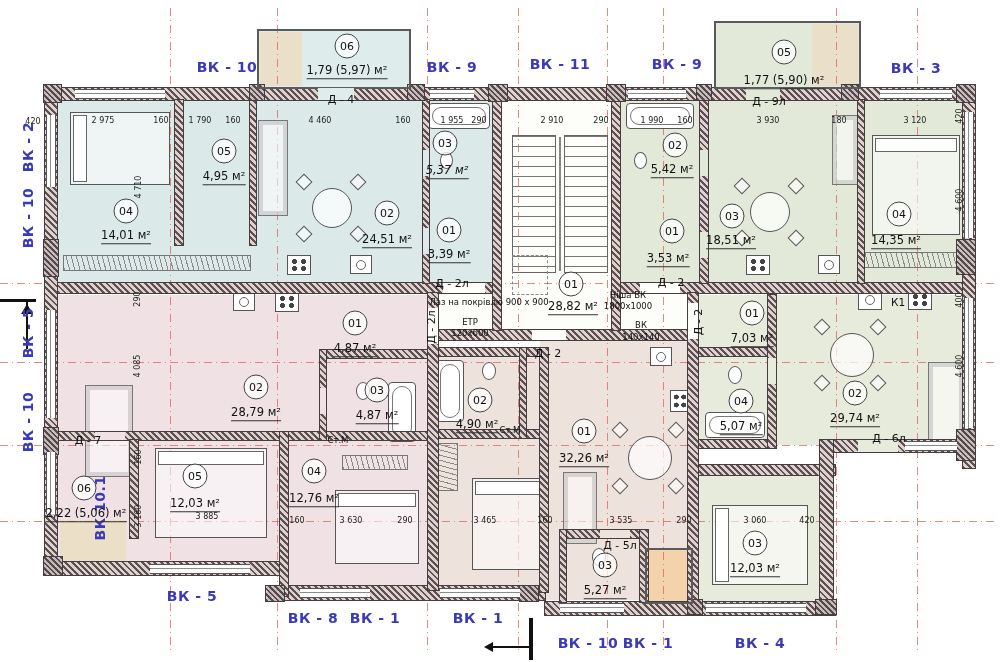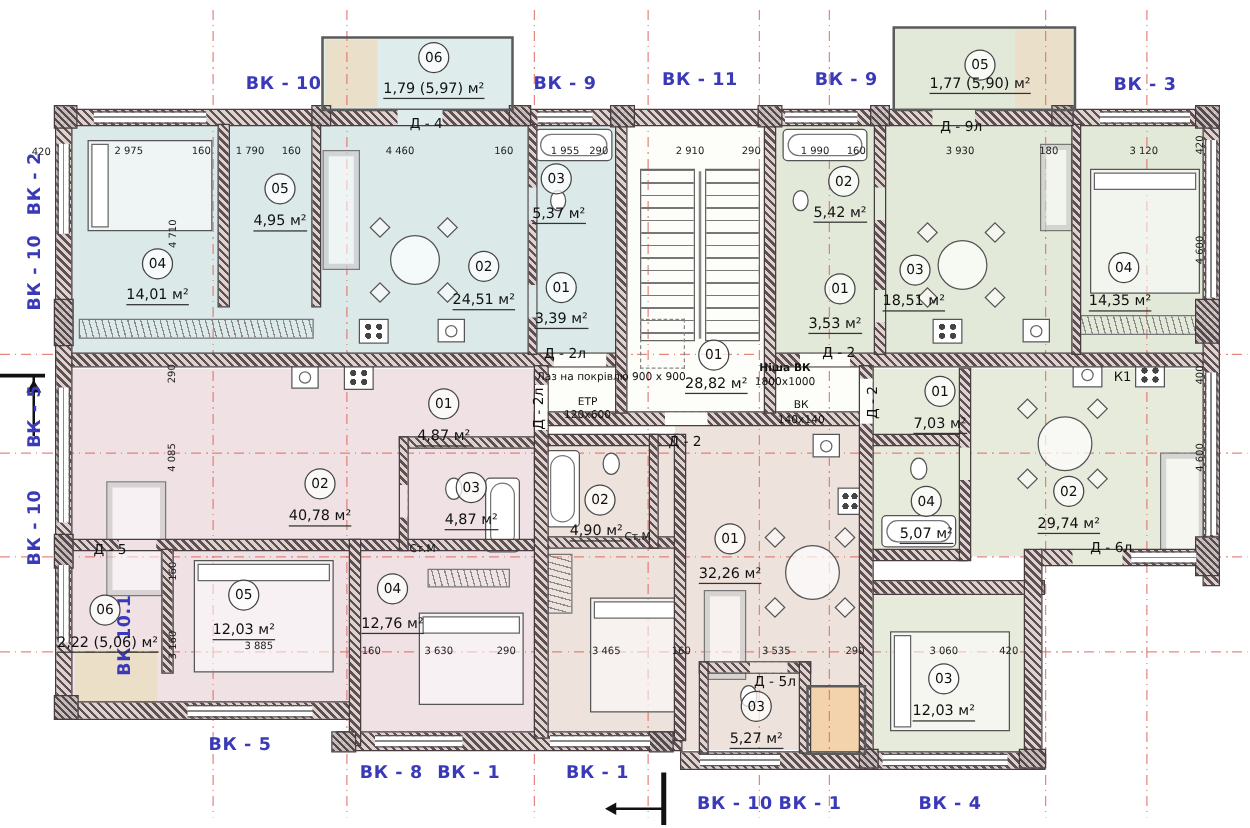--- a/index.html
+++ b/index.html
@@ -277,43 +277,43 @@
       <div class="lb bk" style="left: 192px; top: 596px;">ВК - 5</div>
       <div class="lb bk" style="left: 313px; top: 618px;">ВК - 8</div>
       <div class="lb bk" style="left: 375px; top: 618px;">ВК - 1</div>
       <div class="lb bk" style="left: 478px; top: 618px;">ВК - 1</div>
       <div class="lb bk" style="left: 588px; top: 643px;">ВК - 10</div>
       <div class="lb bk" style="left: 648px; top: 643px;">ВК - 1</div>
       <div class="lb bk" style="left: 760px; top: 643px;">ВК - 4</div>
       <div class="lb rnum" style="left: 347px; top: 46px;">06</div>
       <div class="lb area" style="left: 347px; top: 72px;">1,79 (5,97) м²</div>
       <div class="lb rnum" style="left: 784px; top: 52px;">05</div>
-      <div class="lb area" style="left: 784px; top: 68px;">1,77 (5,90) м²</div>
+      <div class="lb area" style="left: 784px; top: 82px;">1,77 (5,90) м²</div>
       <div class="lb rnum" style="left: 126px; top: 211px;">04</div>
       <div class="lb area" style="left: 126px; top: 237px;">14,01 м²</div>
       <div class="lb rnum" style="left: 224px; top: 151px;">05</div>
       <div class="lb area" style="left: 224px; top: 178px;">4,95 м²</div>
       <div class="lb rnum" style="left: 387px; top: 213px;">02</div>
       <div class="lb area" style="left: 387px; top: 241px;">24,51 м²</div>
       <div class="lb rnum" style="left: 445px; top: 143px;">03</div>
-      <div class="lb area" style="left: 447px; top: 172px;">5,37 м²</div>
+      <div class="lb area" style="left: 447px; top: 172px; font-style: italic;">5,37 м²</div>
       <div class="lb rnum" style="left: 449px; top: 230px;">01</div>
       <div class="lb area" style="left: 449px; top: 256px;">3,39 м²</div>
       <div class="lb rnum" style="left: 571px; top: 284px;">01</div>
       <div class="lb area" style="left: 573px; top: 308px;">28,82 м²</div>
       <div class="lb rnum" style="left: 675px; top: 145px;">02</div>
       <div class="lb area" style="left: 672px; top: 171px;">5,42 м²</div>
       <div class="lb rnum" style="left: 672px; top: 231px;">01</div>
       <div class="lb area" style="left: 668px; top: 260px;">3,53 м²</div>
       <div class="lb rnum" style="left: 732px; top: 216px;">03</div>
       <div class="lb area" style="left: 731px; top: 242px;">18,51 м²</div>
       <div class="lb rnum" style="left: 899px; top: 214px;">04</div>
       <div class="lb area" style="left: 896px; top: 242px;">14,35 м²</div>
       <div class="lb rnum" style="left: 256px; top: 387px;">02</div>
-      <div class="lb area" style="left: 256px; top: 414px;">40,78 м²</div>
+      <div class="lb area" style="left: 256px; top: 414px;">28,79 м²</div>
       <div class="lb rnum" style="left: 355px; top: 323px;">01</div>
       <div class="lb area" style="left: 355px; top: 350px;">4,87 м²</div>
       <div class="lb rnum" style="left: 377px; top: 390px;">03</div>
       <div class="lb area" style="left: 377px; top: 417px;">4,87 м²</div>
       <div class="lb rnum" style="left: 195px; top: 476px;">05</div>
       <div class="lb area" style="left: 195px; top: 505px;">12,03 м²</div>
       <div class="lb rnum" style="left: 314px; top: 471px;">04</div>
       <div class="lb area" style="left: 314px; top: 500px;">12,76 м²</div>
       <div class="lb rnum" style="left: 84px; top: 488px;">06</div>
       <div class="lb area" style="left: 86px; top: 515px;">2,22 (5,06) м²</div>
@@ -331,27 +331,27 @@
       <div class="lb area" style="left: 855px; top: 420px;">29,74 м²</div>
       <div class="lb rnum" style="left: 755px; top: 543px;">03</div>
       <div class="lb area" style="left: 755px; top: 570px;">12,03 м²</div>
       <div class="lb door" style="left: 341px; top: 99px;">Д - 4</div>
       <div class="lb door" style="left: 769px; top: 101px;">Д - 9л</div>
       <div class="lb door" style="left: 452px; top: 283px;">Д - 2л</div>
       <div class="lb door doorv" style="left: 431px; top: 327px;">Д - 2л</div>
       <div class="lb door" style="left: 671px; top: 282px;">Д - 2</div>
       <div class="lb door" style="left: 548px; top: 353px;">Д - 2</div>
       <div class="lb door doorv" style="left: 698px; top: 322px;">Д - 2</div>
-      <div class="lb door" style="left: 88px; top: 440px;">Д - 5</div>
+      <div class="lb door" style="left: 88px; top: 440px;">Д - 7</div>
       <div class="lb door" style="left: 620px; top: 545px;">Д - 5л</div>
       <div class="lb door" style="left: 889px; top: 438px;">Д - 6л</div>
       <div class="lb note" style="left: 489px; top: 302px;">Лаз на покрівлю 900 х 900</div>
       <div class="lb note" style="left: 470px; top: 322px;">ЕТР</div>
       <div class="lb note" style="left: 470px; top: 333px;">120х600</div>
-      <div class="lb note" style="left: 628px; top: 295px; font-weight: bold;">Ніша ВК</div>
+      <div class="lb note" style="left: 628px; top: 295px;">Ніша ВК</div>
       <div class="lb note" style="left: 628px; top: 306px;">1800х1000</div>
       <div class="lb note" style="left: 641px; top: 325px;">ВК</div>
       <div class="lb note" style="left: 641px; top: 337px;">140х140</div>
       <div class="lb noteb" style="left: 898px; top: 302px;">К1</div>
       <div class="lb note" style="left: 338px; top: 440px;">Ст.М</div>
       <div class="lb note" style="left: 510px; top: 430px;">Ст.М</div>
       <div class="lb dim" style="left: 33px; top: 122px;">420</div>
       <div class="lb dim" style="left: 103px; top: 121px;">2 975</div>
       <div class="lb dim" style="left: 161px; top: 121px;">160</div>
       <div class="lb dim" style="left: 200px; top: 121px;">1 790</div>

